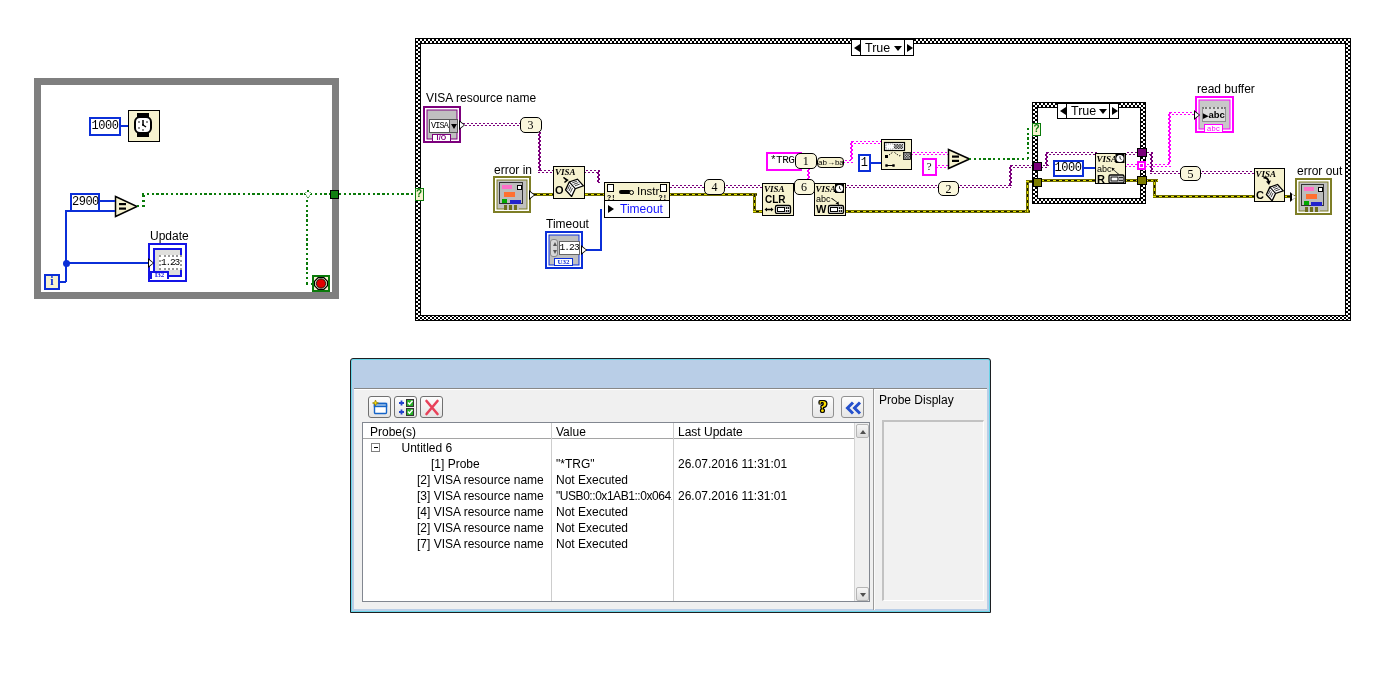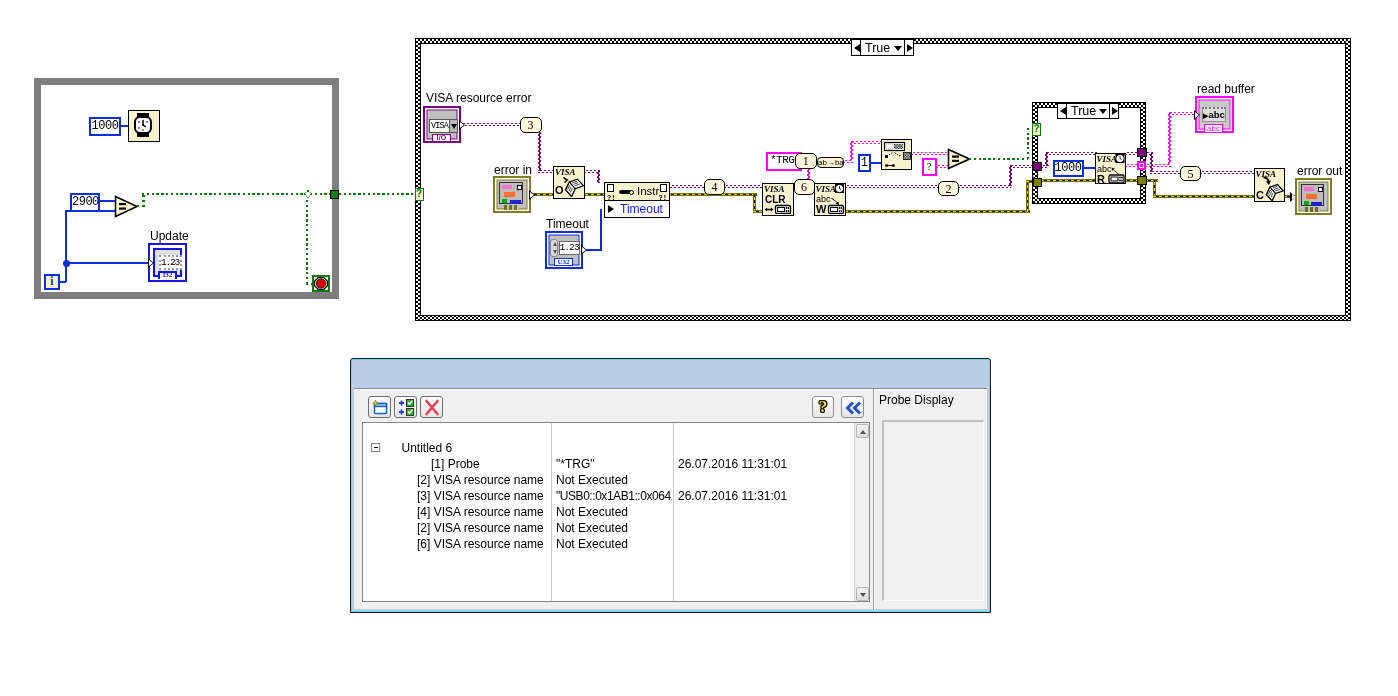--- a/index.html
+++ b/index.html
@@ -51,21 +51,21 @@
 <div class="wb" style="left:65px;top:210px;width:2px;height:54px"></div>
 <div class="wb" style="left:65px;top:262px;width:85px;height:2px"></div>
 <div class="wb" style="left:65px;top:264px;width:2px;height:18px"></div>
 <div class="wb" style="left:59px;top:281px;width:7px;height:2px"></div>
 <div class="ab" style="left:63px;top:260px;width:7px;height:7px;background:#0b2fd8;border-radius:50%"></div>
 <div class="ab" style="left:44px;top:274px;width:16px;height:16px;background:#f6f2cf;border:2.5px solid #0b2fd8;color:#0b2fd8;font:bold 12px 'Liberation Serif',serif;text-align:center;line-height:11px">i</div>
 <div class="lbl" style="left:150px;top:229px">Update</div>
 <div class="ab" style="left:148px;top:243px;width:39px;height:39px;background:#fff;border:2.5px solid #1414e6">
 <div class="ab" style="left:2.5px;top:2.5px;width:29px;height:29px;background:#e0e0dd;border:2px solid #1414e6"></div>
 <div class="ab" style="left:8.5px;top:10px;width:23px;height:15px;background:#fff;border:2px dotted #9a9a9a;font:9.5px 'Liberation Mono',monospace;letter-spacing:-1.2px;text-align:center;line-height:11px;color:#000">1.23</div>
-<div class="ab" style="left:8px;top:25.5px;width:19px;height:8.5px;background:#fff;border:2px solid #1414e6;border-bottom:none;font:bold 7px 'Liberation Serif',serif;color:#1414e6;text-align:center;line-height:5.5px">I32</div>
+<div class="ab" style="left:0;top:25.5px;width:19px;height:8.5px;background:#fff;border:2px solid #1414e6;border-bottom:none;font:bold 7px 'Liberation Serif',serif;color:#1414e6;text-align:center;line-height:5.5px">I32</div>
 <div class="ab" style="left:-2px;top:13px;width:0;height:0;border-left:6.5px solid #000;border-top:5px solid transparent;border-bottom:5px solid transparent"></div>
 <div class="ab" style="left:-1.5px;top:14.6px;width:0;height:0;border-left:4.6px solid #fff;border-top:3.4px solid transparent;border-bottom:3.4px solid transparent"></div>
 </div>
 <div class="wg" style="left:137px;top:205.4px;width:7px;height:2px"></div>
 <div class="wgv" style="left:142px;top:194px;width:3px;height:13px"></div>
 <div class="wg" style="left:142px;top:193px;width:189px;height:2px"></div>
 <div class="wgv" style="left:306px;top:198px;width:2px;height:86px"></div>
 <div class="wg" style="left:306px;top:283px;width:7px;height:2px"></div>
 <div class="ab" style="left:304.5px;top:191px;width:6px;height:6px;background:#fff;transform:rotate(45deg);border:1.5px dotted #0a7a0a"></div>
 <div class="ab" style="left:329.5px;top:190px;width:9.5px;height:9px;background:#117f11;border:1.5px solid #000"></div>
@@ -83,21 +83,21 @@
 <div class="ab" style="left:0;top:0;width:9px;height:15px;border-right:1px solid #000">
       <div class="ab" style="left:1.5px;top:3.5px;width:0;height:0;border-right:6px solid #000;border-top:4px solid transparent;border-bottom:4px solid transparent"></div>
     </div>
 <div class="ab" style="right:0;top:0;width:9px;height:15px;border-left:1px solid #000">
       <div class="ab" style="left:1.5px;top:3.5px;width:0;height:0;border-left:6px solid #000;border-top:4px solid transparent;border-bottom:4px solid transparent"></div>
     </div>
 <div class="ab" style="left:13px;top:1px;font:12.5px 'Liberation Sans';color:#000">True</div>
 <div class="ab" style="left:42px;top:6px;width:0;height:0;border-top:5px solid #000;border-left:4.5px solid transparent;border-right:4.5px solid transparent"></div>
 </div>
 <div class="ab" style="left:414.5px;top:187.5px;width:9px;height:13px;background:#f6f2cf;border:1.5px solid #0a7a0a;color:#0a7a0a;font:bold 10px 'Liberation Sans';text-align:center;line-height:10px;z-index:6">?</div>
-<div class="lbl" style="left:426px;top:91px">VISA resource error</div>
+<div class="lbl" style="left:426px;top:91px">VISA resource name</div>
 <div class="ab" style="left:423px;top:106px;width:38px;height:37px;background:#c0c0c0;border:2.5px solid #7c007c;box-shadow:inset 0 0 0 1.5px #fff,inset 0 0 0 2.5px #7c007c;z-index:3">
 <div class="ab" style="left:4px;top:11px;width:21px;height:14px;background:#fff;border:1px solid #555;font:8.5px 'Liberation Mono',monospace;letter-spacing:-0.8px;line-height:12px;text-align:center;color:#000">VISA</div>
 <div class="ab" style="left:24px;top:11px;width:9px;height:14px;background:#b8b8b8;border:1px solid #555">
       <div class="ab" style="left:1px;top:4px;width:0;height:0;border-top:5px solid #000;border-left:3px solid transparent;border-right:3px solid transparent"></div>
     </div>
 <div class="ab" style="left:7px;top:26px;width:19px;height:8px;background:#fff;border:1px solid #7c007c;font:bold 7px 'Liberation Sans',sans-serif;color:#7c007c;text-align:center;line-height:6.5px;letter-spacing:0.2px">I/O</div>
 <div class="ab" style="right:-6px;top:12px;width:0;height:0;border-left:6px solid #000;border-top:5px solid transparent;border-bottom:5px solid transparent"></div>
 <div class="ab" style="right:-4.5px;top:13.5px;width:0;height:0;border-left:4.5px solid #fff;border-top:3.5px solid transparent;border-bottom:3.5px solid transparent"></div>
 </div>
 <div class="probe" style="left:519.5px;top:117px;width:22px;height:16px;line-height:15px">3</div>
@@ -365,40 +365,45 @@
   <div class="ab" style="left:458px;top:7px;width:22px;height:22px;border:1px solid #909090;border-radius:3px;background:linear-gradient(180deg,#fdfdfd,#e6e6e6);text-align:center">
     <span style="font:bold 17px 'Liberation Serif';color:#ffe000;text-shadow:-1.2px 0 #000,1.2px 0 #000,0 -1.2px #000,0 1.4px #000,-0.9px -0.9px #000,0.9px 0.9px #000,-0.9px 0.9px #000,0.9px -0.9px #000">?</span>
   </div>
   <div class="ab" style="left:487px;top:7px;width:23px;height:22px;border:1px solid #909090;border-radius:3px;background:linear-gradient(180deg,#fdfdfd,#e6e6e6)">
     <svg class="ab" style="left:3px;top:4px" width="17" height="14" viewBox="0 0 17 14">
           <path d="M8 1.5 L2.5 7 L8 12.5 M15 1.5 L9.5 7 L15 12.5" stroke="#2450cc" stroke-width="3" fill="none"></path>
         </svg>
   </div>
 
   <div class="ab" style="left:8px;top:33.5px;width:508px;height:180px;background:#fff;border:1px solid #828790">
+    <div class="ab" style="left:0;top:0;width:491px;height:16px;border-bottom:1px solid #a5a5a5">
+      <span class="ab" style="left:7px;top:1.5px;font:12px 'Liberation Sans'">Probe(s)</span>
+      <span class="ab" style="left:193px;top:1.5px;font:12px 'Liberation Sans'">Value</span>
+      <span class="ab" style="left:315px;top:1.5px;font:12px 'Liberation Sans'">Last Update</span>
+    </div>
     <div class="ab" style="left:187.5px;top:0;width:1px;height:178px;background:#cdcdcd"></div>
     <div class="ab" style="left:309.5px;top:0;width:1px;height:178px;background:#cdcdcd"></div>
 
     <div class="ab" style="left:8px;top:20px;width:9px;height:9px;border:1px solid #808080;background:#fff">
           <div class="ab" style="left:1.5px;top:3px;width:4px;height:1px;background:#000"></div>
         </div>
     <span class="ab" style="left:38.5px;top:17.5px;font:12px 'Liberation Sans'">Untitled 6</span>
     <span class="ab" style="left:68px;top:33.5px;font:12px 'Liberation Sans'">[1] Probe</span>
     <span class="ab" style="left:193px;top:33.5px;font:12px 'Liberation Sans'">"*TRG"</span>
     <span class="ab" style="left:315px;top:33.5px;font:12px 'Liberation Sans'">26.07.2016 11:31:01</span>
     <span class="ab" style="left:54px;top:49.5px;font:12px 'Liberation Sans'">[2] VISA resource name</span>
     <span class="ab" style="left:193px;top:49.5px;font:12px 'Liberation Sans'">Not Executed</span>
     <span class="ab" style="left:54px;top:65.5px;font:12px 'Liberation Sans'">[3] VISA resource name</span>
     <span class="ab" style="left:193px;top:65.5px;width:116px;overflow:hidden;font:12px 'Liberation Sans';letter-spacing:-0.45px;white-space:nowrap">"USB0::0x1AB1::0x0641</span>
     <span class="ab" style="left:315px;top:65.5px;font:12px 'Liberation Sans'">26.07.2016 11:31:01</span>
     <span class="ab" style="left:54px;top:81.5px;font:12px 'Liberation Sans'">[4] VISA resource name</span>
     <span class="ab" style="left:193px;top:81.5px;font:12px 'Liberation Sans'">Not Executed</span>
     <span class="ab" style="left:54px;top:97.5px;font:12px 'Liberation Sans'">[2] VISA resource name</span>
     <span class="ab" style="left:193px;top:97.5px;font:12px 'Liberation Sans'">Not Executed</span>
-    <span class="ab" style="left:54px;top:113.5px;font:12px 'Liberation Sans'">[6] VISA resource name</span>
+    <span class="ab" style="left:54px;top:113.5px;font:12px 'Liberation Sans'">[7] VISA resource name</span>
     <span class="ab" style="left:193px;top:113.5px;font:12px 'Liberation Sans'">Not Executed</span>
 
     <div class="ab" style="left:491px;top:0;width:15px;height:178px;background:#f0f0f0;border-left:1px solid #d4d4d4">
       <div class="ab" style="left:0.5px;top:0.5px;width:13px;height:14px;background:linear-gradient(180deg,#f6f6f6,#dcdcdc);border:1px solid #b5b5b5;border-radius:2px">
             <div class="ab" style="left:3px;top:5px;width:0;height:0;border-bottom:4px solid #505050;border-left:3.5px solid transparent;border-right:3.5px solid transparent"></div>
           </div>
       <div class="ab" style="left:0.5px;bottom:0.5px;width:13px;height:14px;background:linear-gradient(180deg,#f6f6f6,#dcdcdc);border:1px solid #b5b5b5;border-radius:2px">
             <div class="ab" style="left:3px;top:5px;width:0;height:0;border-top:4px solid #505050;border-left:3.5px solid transparent;border-right:3.5px solid transparent"></div>
           </div>
     </div>

